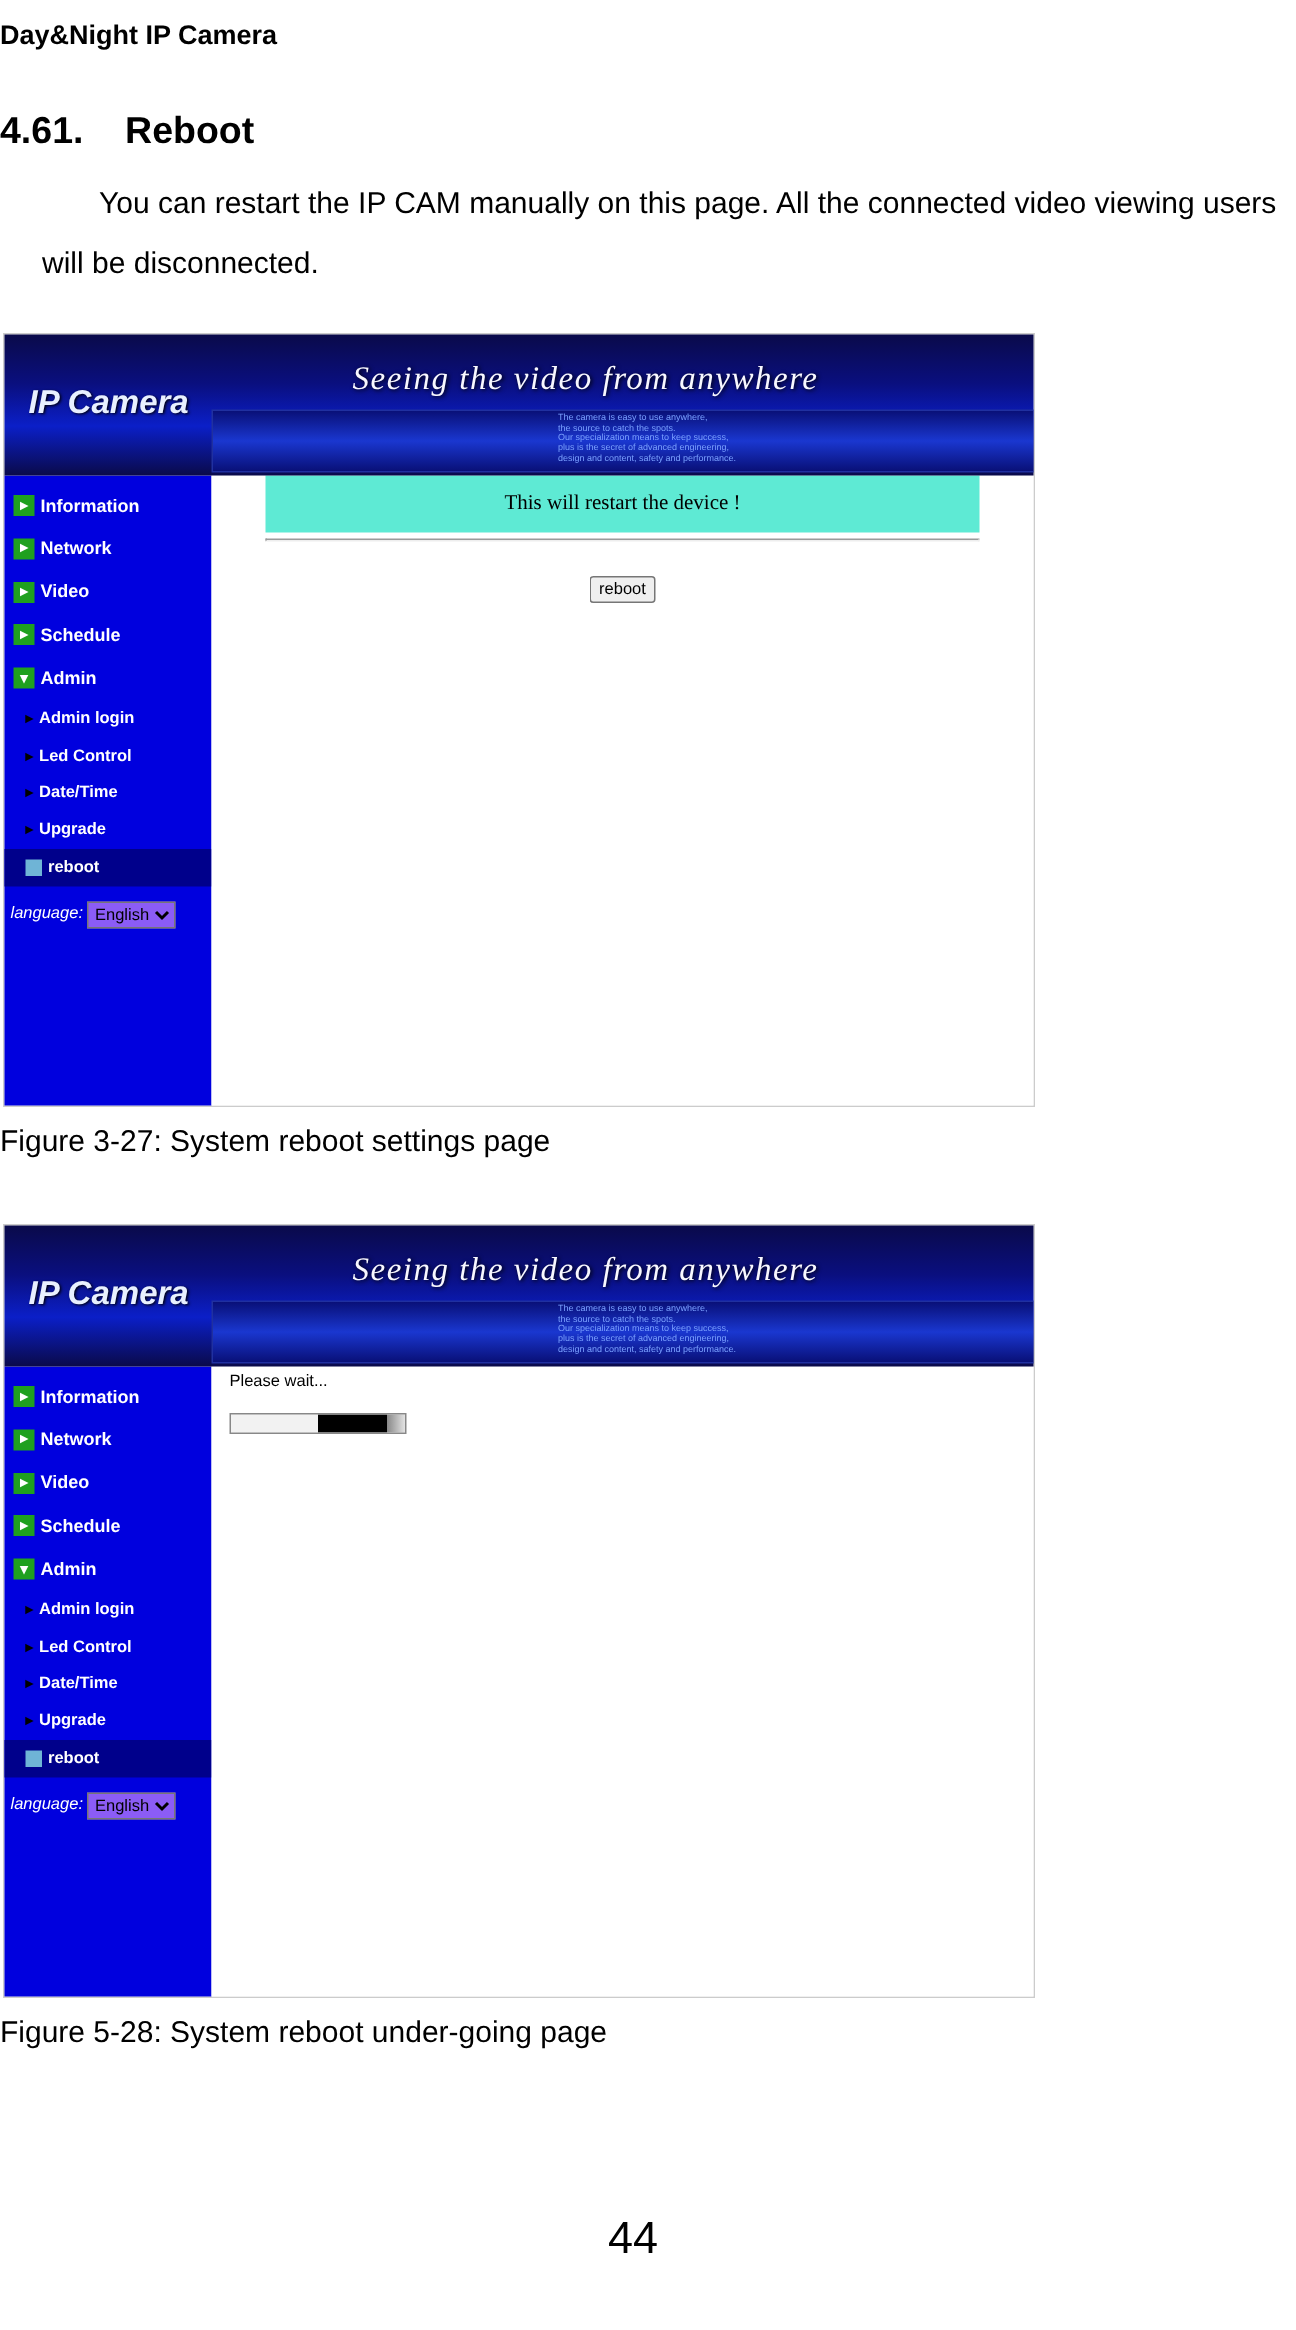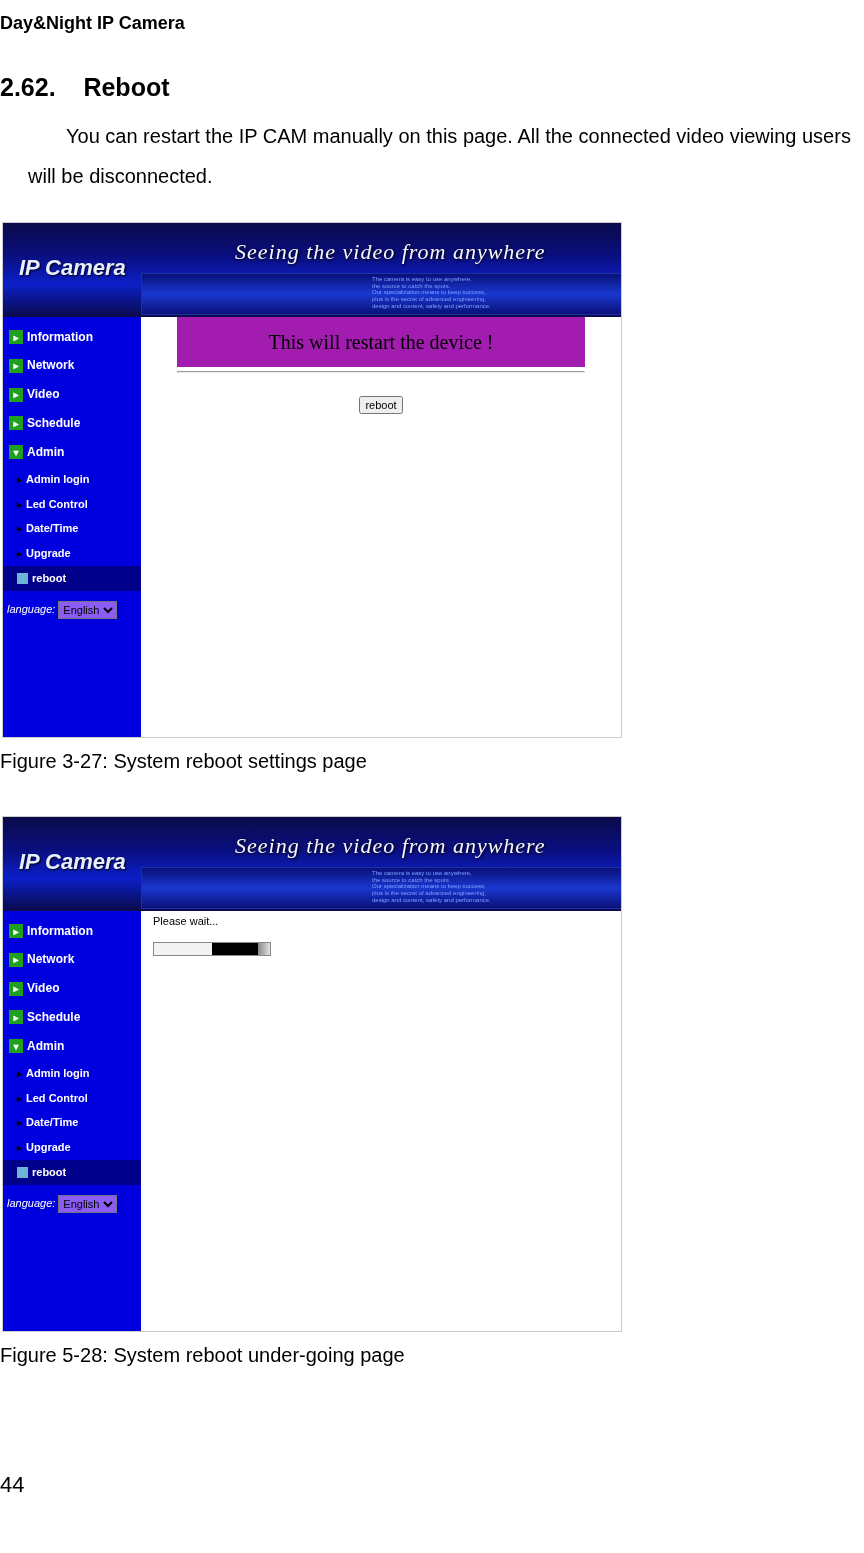--- a/index.html
+++ b/index.html
@@ -8,21 +8,21 @@
     font-size: 20px;
     color: #000;
     background: #fff;
     width: 864px;
     padding: 6px 10px 0 0;
     line-height: 1.9;
   }
   .doc-header { font-weight: bold; font-size: 18px; margin-bottom: 24px; }
   .section-heading { font-weight: bold; font-size: 25px; margin: 6px 0 4px 0; }
   .section-body { text-indent: 38px; font-size: 20px; line-height: 2.0; margin-bottom: 26px; padding-left: 28px; }
-  .figure { width: 620px; border: 1px solid #ccc; background: #f5f5f5; margin: 0 0 4px 2px; }
+  .figure { width: 688px; border: 1px solid #ccc; background: #f5f5f5; margin: 0 0 4px 2px; }
   .banner {
     height: 94px;
     background: linear-gradient(to bottom,#0a0a4a 0%,#0a0f7f 35%,#0b1fc8 65%,#0a0a4a 100%);
     position: relative;
     overflow: hidden;
   }
   .banner-logo {
     position: absolute; left: 16px; bottom: 28px;
     color: #e8f0ff; font-style: italic; font-weight: bold; font-size: 22px;
     text-shadow: 1px 1px 2px #001;
@@ -61,43 +61,43 @@
     width: 11px; height: 11px; background:#6fb4d6; display:inline-block;
   }
   .lang-row { margin-top: 6px; padding: 2px 4px; color:#fff; font-size:11px; font-style:italic; display:flex; align-items:center; gap:3px;}
   .lang-row select { font-size: 11px; height: 18px; background:#8b5cf6; }
   .panel-title {
     background: #189418; color:#fff; text-align:center;
     font-family: Georgia, 'Times New Roman', serif; font-size:16px;
     padding: 3px 0; margin: 6px 30px 0 30px;
   }
   .panel-sub {
-    text-align:center; font-family: 'Times New Roman', serif; font-size:20px;
-    background:#a21caf; margin: 0 30px 0 30px; padding: 6px 0;
+    text-align:center; font-family: 'Times New Roman', serif; font-size:14px;
+    background:#5eead4; margin: 0 30px 0 30px; padding: 6px 0;
   }
   hr.sysr { margin: 4px 30px 10px 30px; }
   .center { text-align:center; }
   .reboot-btn { font-size: 11px; padding: 1px 4px; }
   .rebooting-title { font-weight:bold; font-size: 14px; margin: 10px 0 2px 6px; }
   .pls { font-size: 11px; margin: 0 0 10px 6px; }
   .prog {
     width: 118px; height: 14px; margin-left:6px;
     background: linear-gradient(to right,#f2f2f2 0,#f2f2f2 58px,#000 58px,#000 104px,#888 104px,#f2f2f2 118px);
     border:1px solid #888;
   }
   .caption { font-size: 20px; margin-bottom: 36px; }
-  .footer-num { text-align:left; font-size: 22px; padding-right: 10px; margin-top: 90px; }
+  .footer-num { text-align:center; font-size: 30px; padding-right: 10px; margin-top: 90px; }
 </style>
 </head>
 <body>
 
 <div class="doc-header">Day&amp;Night IP Camera</div>
 
 <div class="section-heading">
-  <span>2.62.</span>&nbsp;&nbsp;&nbsp;
+  <span>4.61.</span>&nbsp;&nbsp;&nbsp;
   <span>Reboot</span>
 </div>
 
 <div class="section-body">You can restart the IP CAM manually on this page. All the connected video viewing users will be disconnected.</div>
 
 <div class="figure">
   <div class="banner">
     <div class="banner-tagline">Seeing the video from anywhere</div>
     <div class="sub-banner">
       <div class="tiny">The camera is easy to use anywhere,<br>the source to catch the spots.<br>Our specialization means to keep success,<br>plus is the secret of advanced engineering,<br>design and content, safety and performance.</div>

